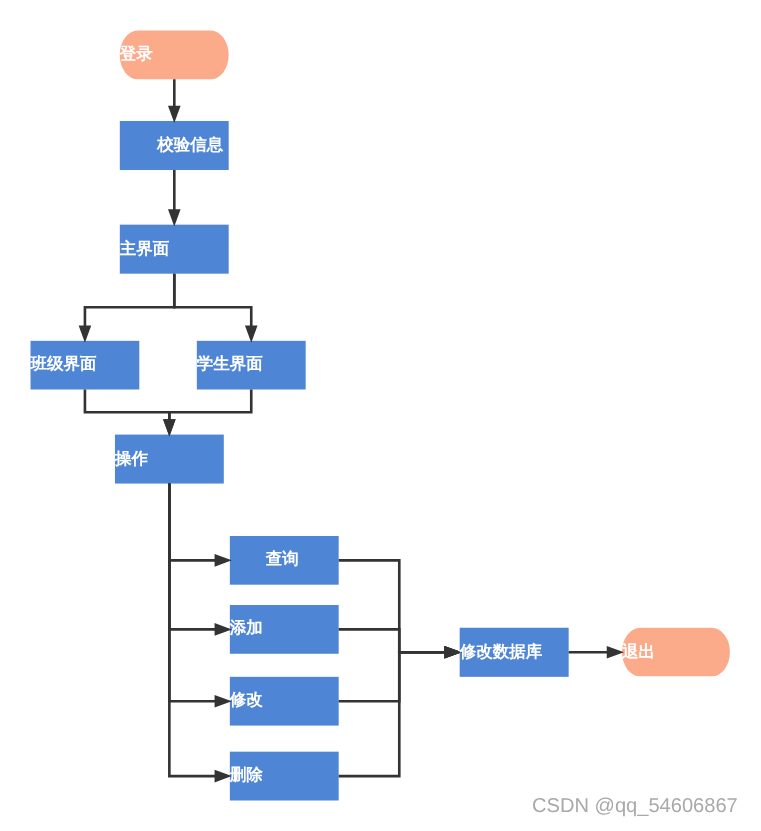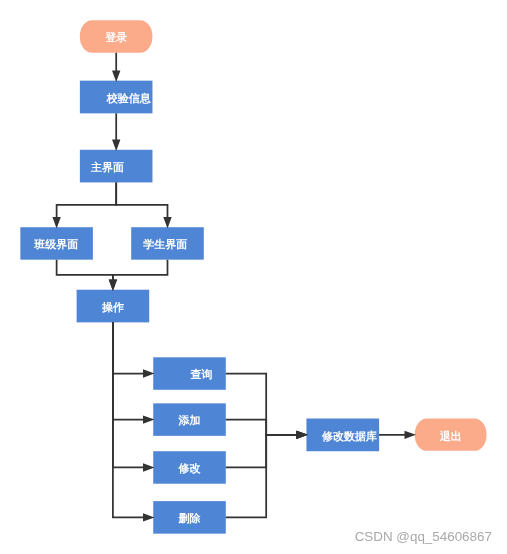--- a/index.html
+++ b/index.html
@@ -24,22 +24,22 @@
   }
   .node {
     position: absolute;
     box-sizing: border-box;
   }
   .node-label {
     position: absolute;
     left: 0;
     right: 0;
     top: 1px;
-    text-align: center;
-    font-family: Liberation Sans, sans-serif;
+    text-align: left;
+    font-family: Liberation Mono, monospace;
     font-weight: bold;
     font-size: 11px;
     color: #ffffff;
     letter-spacing: 0px;
     white-space: nowrap;
   }
   .watermark {
     position: absolute;
     font-family: "Liberation Sans", sans-serif;
     font-size: 13.4px;

